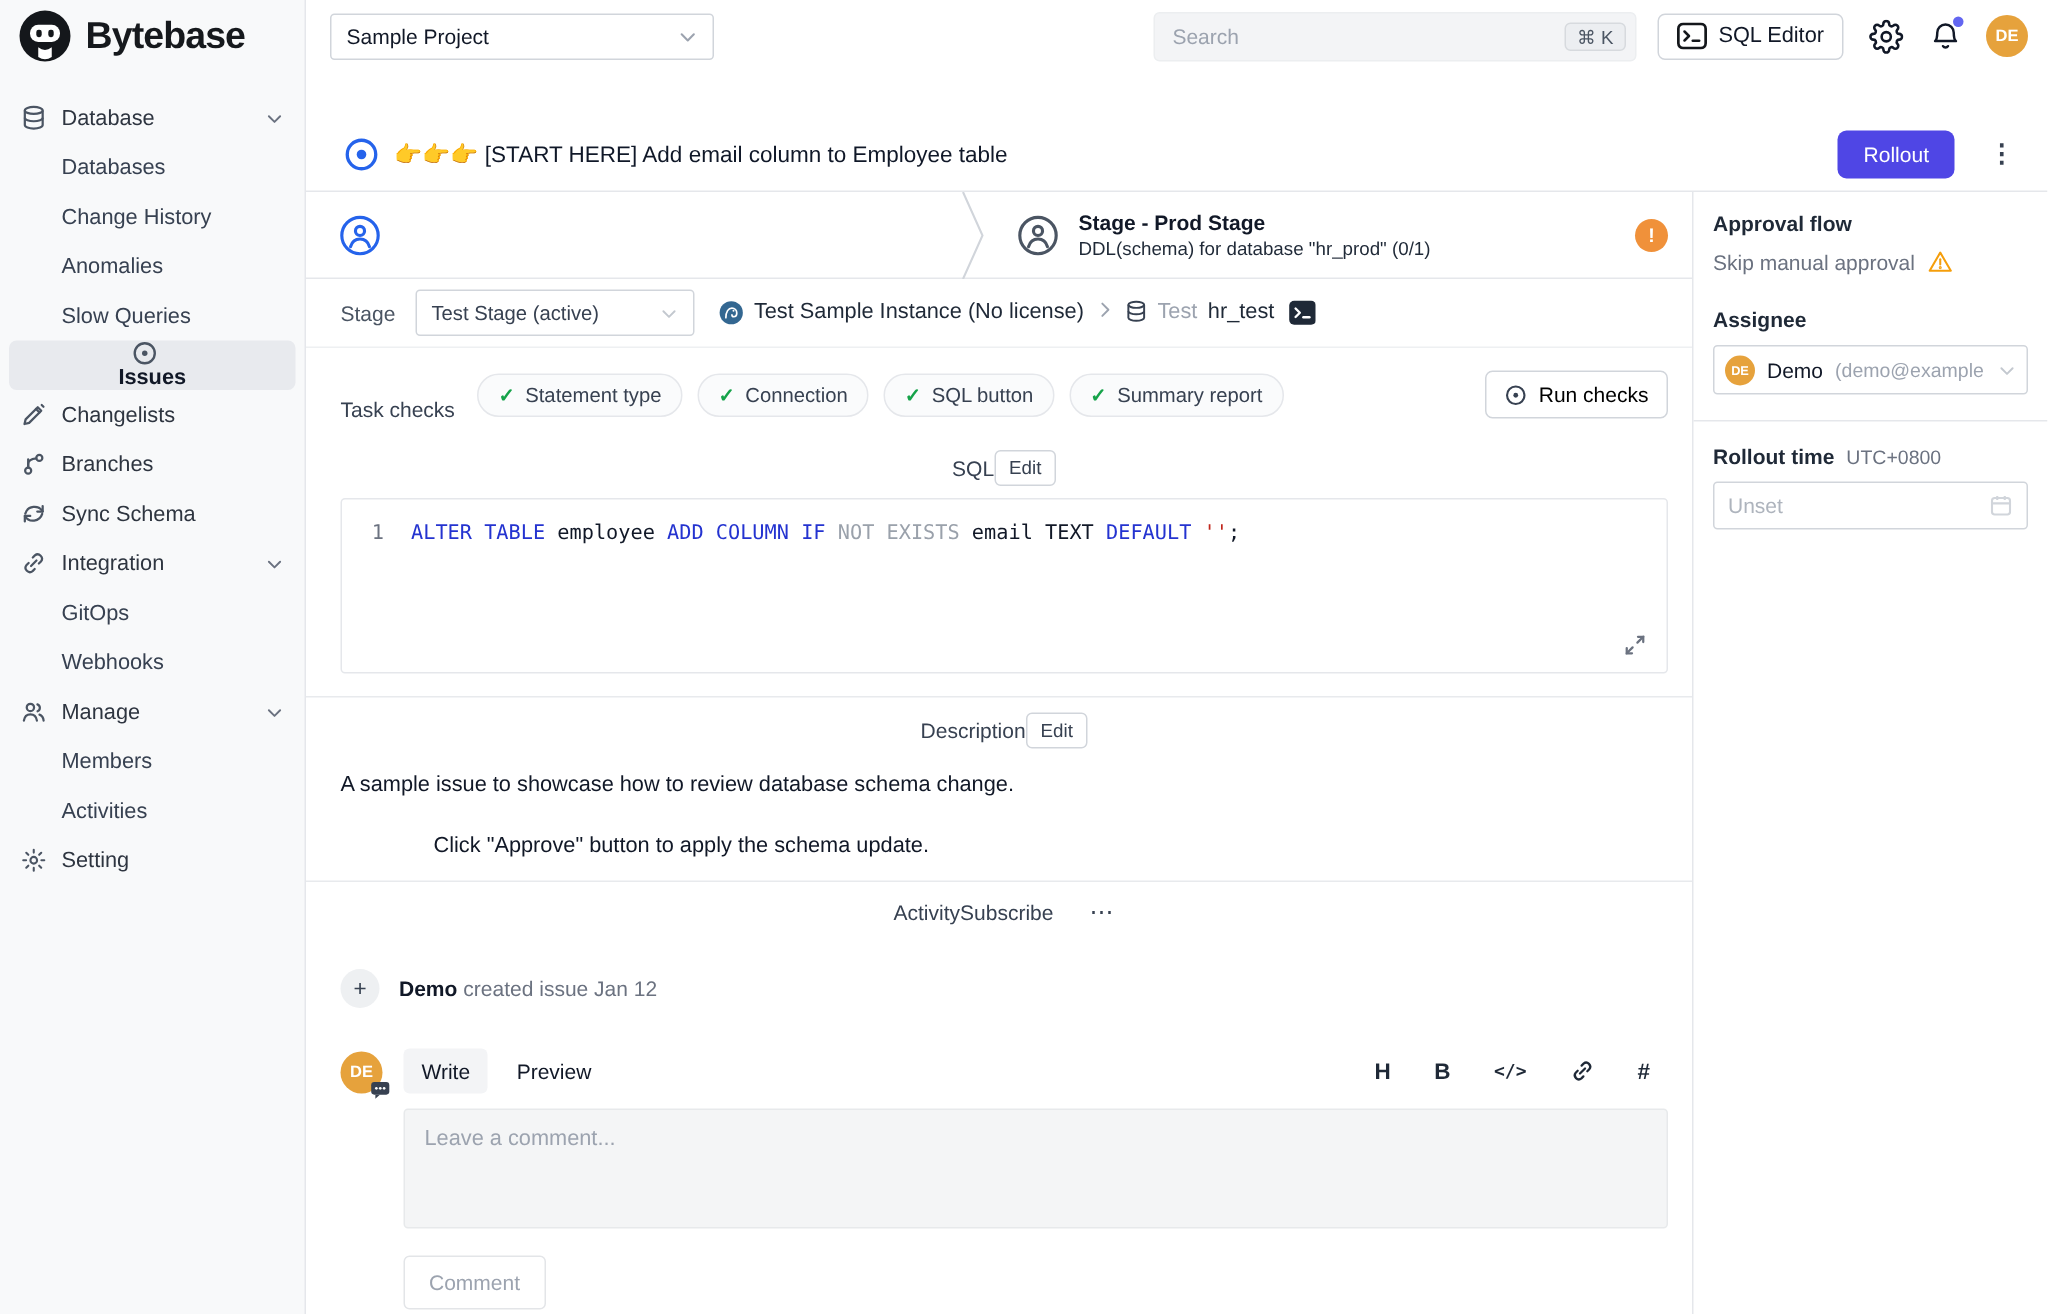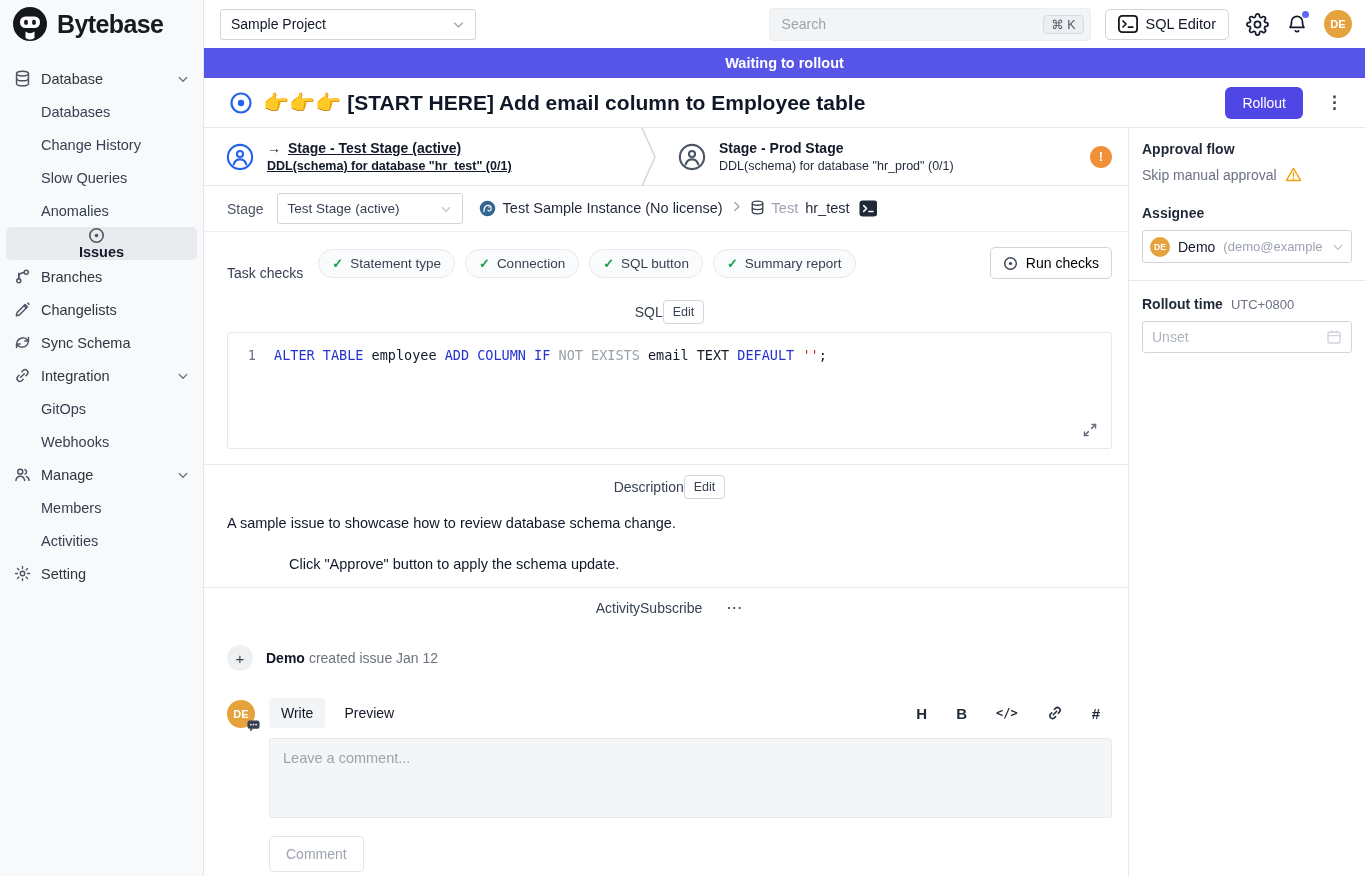--- a/index.html
+++ b/index.html
@@ -52,21 +52,21 @@
     justify-content:center; margin-left:16px; cursor:pointer; flex:none; }
 
   
   .banner { position:absolute; left:204px; top:48px; right:0; height:30px;
     background:var(--banner); color:#fff; display:flex; align-items:center;
     justify-content:center; font-size:14.5px; font-weight:600; }
   .title-row { position:absolute; left:204px; top:78px; right:0; height:50px;
     border-bottom:1px solid #e5e7eb; display:flex; align-items:center;
     padding:0 14px 0 26px; background:#fff; }
   .status-icon { width:22px; height:22px; flex:none; display:flex; color:#2563eb; }
-  .issue-title { font-size:21px; font-weight:700; color:#101828; margin-left:11px; white-space:nowrap; }
+  .issue-title { font-size:15px; font-weight:400; color:#101828; margin-left:11px; white-space:nowrap; }
   .rollout-btn { margin-left:auto; background:var(--accent); color:#fff; font-family:inherit;
     font-size:14px; font-weight:500; border:none; border-radius:6px; padding:8px 17px; cursor:pointer; }
   .kebab { margin-left:15px; font-size:17px; font-weight:700; color:#374151;
     padding:0 8px; cursor:pointer; user-select:none; }
 
   
   .content-row { position:absolute; left:204px; top:128px; right:0; bottom:0;
     display:flex; background:#fff; }
   .main { width:924px; flex:none; }
 
@@ -218,54 +218,54 @@
             </svg>
           </span>
         </div>
         <div class="side-item child">
           <span>Databases</span>
         </div>
         <div class="side-item child">
           <span>Change History</span>
         </div>
         <div class="side-item child">
+          <span>Anomalies</span>
+        </div>
+        <div class="side-item child">
           <span>Slow Queries</span>
-        </div>
-        <div class="side-item child">
-          <span>Anomalies</span>
         </div>
         <div class="side-item group active">
           <span class="nav-icon">
             <svg viewBox="0 0 16 16" fill="none" stroke="currentColor" stroke-width="1.5">
               <circle cx="8" cy="8" r="6.3"></circle>
               <circle cx="8" cy="8" r="1.7" fill="currentColor" stroke="none"></circle>
             </svg>
           </span>
           <span>Issues</span>
+        </div>
+        <div class="side-item group">
+          <span class="nav-icon">
+            <svg viewBox="0 0 16 16" fill="none" stroke="currentColor" stroke-width="1.4" stroke-linecap="round" stroke-linejoin="round">
+              <path d="M2.2 13.8l.7-2.9 7.6-7.6 2.2 2.2-7.6 7.6z"></path>
+              <path d="M9.4 4.4l2.2 2.2"></path>
+              <path d="M13 1.9l1.1 1.1"></path>
+            </svg>
+          </span>
+          <span>Changelists</span>
         </div>
         <div class="side-item group">
           <span class="nav-icon">
             <svg viewBox="0 0 16 16" fill="none" stroke="currentColor" stroke-width="1.4" stroke-linecap="round">
               <circle cx="4.5" cy="12" r="1.9"></circle>
               <circle cx="11.5" cy="4" r="1.9"></circle>
               <path d="M4.5 10V7.8C4.5 5.6 7 4.6 9.6 4.3"></path>
               <path d="M4.5 10V5"></path>
             </svg>
           </span>
           <span>Branches</span>
-        </div>
-        <div class="side-item group">
-          <span class="nav-icon">
-            <svg viewBox="0 0 16 16" fill="none" stroke="currentColor" stroke-width="1.4" stroke-linecap="round" stroke-linejoin="round">
-              <path d="M2.2 13.8l.7-2.9 7.6-7.6 2.2 2.2-7.6 7.6z"></path>
-              <path d="M9.4 4.4l2.2 2.2"></path>
-              <path d="M13 1.9l1.1 1.1"></path>
-            </svg>
-          </span>
-          <span>Changelists</span>
         </div>
         <div class="side-item group">
           <span class="nav-icon">
             <svg viewBox="0 0 16 16" fill="none" stroke="currentColor" stroke-width="1.4" stroke-linecap="round" stroke-linejoin="round">
               <path d="M13.6 6.6A6 6 0 0 0 2.7 7.9"></path>
               <path d="M2.4 9.4a6 6 0 0 0 10.9-1.3"></path>
               <path d="M13.6 3.2v3.4h-3.4"></path>
               <path d="M2.4 12.8V9.4h3.4"></path>
             </svg>
           </span>
@@ -359,23 +359,20 @@
     <span class="icon-btn">
       <svg width="22" height="22" viewBox="0 0 24 24" fill="none" stroke="currentColor" stroke-width="1.8" stroke-linecap="round" stroke-linejoin="round">
           <path d="M6 9.6a6 6 0 0 1 12 0c0 4.6 1.6 6.1 1.6 6.1H4.4S6 14.2 6 9.6"></path>
           <path d="M10.2 19.4a2.1 2.1 0 0 0 3.6 0"></path>
         </svg>
       <span class="notif-dot"></span>
     </span>
     <span class="avatar">DE</span>
   </div>
 
-  <div class="banner">
-    <span>Waiting to rollout</span>
-  </div>
 
   <div class="title-row">
     <span class="status-icon">
       <svg viewBox="0 0 22 22" fill="none">
           <circle cx="11" cy="11" r="9.5" stroke="currentColor" stroke-width="2.2"></circle>
           <circle cx="11" cy="11" r="3.2" fill="currentColor"></circle>
         </svg>
     </span>
     <span class="issue-title">👉👉👉 [START HERE] Add email column to Employee table</span>
     <button class="rollout-btn">Rollout</button>
@@ -388,24 +385,20 @@
 
       <div class="stage-strip">
         <div class="stage-card first">
           <span class="person-icon blue">
             <svg viewBox="0 0 24 24" fill="none" stroke="currentColor" stroke-width="1.8">
                 <circle cx="12" cy="12" r="10.4"></circle>
                 <circle cx="12" cy="9.4" r="2.6"></circle>
                 <path d="M6.6 18.4c.8-2.9 2.9-4.4 5.4-4.4s4.6 1.5 5.4 4.4" stroke-linecap="round"></path>
               </svg>
           </span>
-          <div>
-            <div class="stage-title"><span class="arr">→</span><span class="u">Stage - Test Stage (active)</span></div>
-            <div class="stage-sub u">DDL(schema) for database "hr_test" (0/1)</div>
-          </div>
         </div>
         <span class="stage-sep">
           <svg width="15" height="58" viewBox="0 0 15 58" fill="none" stroke="currentColor" stroke-width="1.4">
               <path d="M1 0l13 29L1 58"></path>
             </svg>
         </span>
         <div class="stage-card second">
           <span class="person-icon gray">
             <svg viewBox="0 0 24 24" fill="none" stroke="currentColor" stroke-width="1.8">
                 <circle cx="12" cy="12" r="10.4"></circle>

